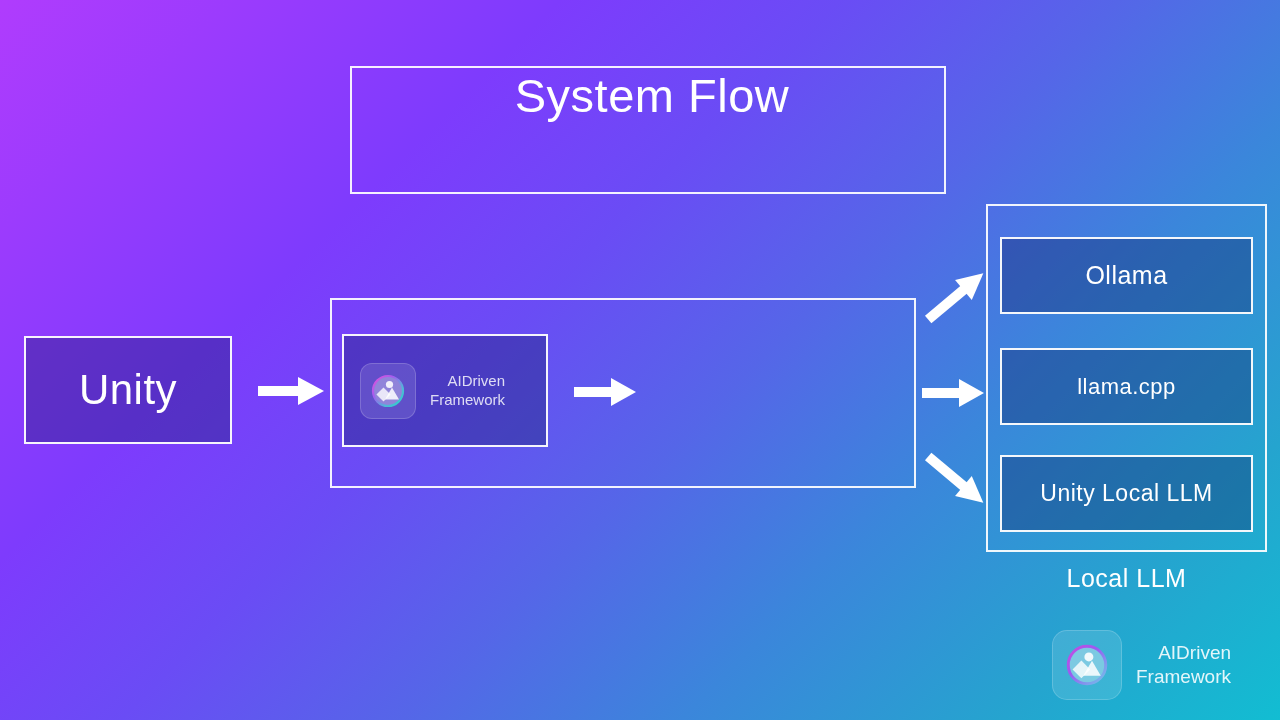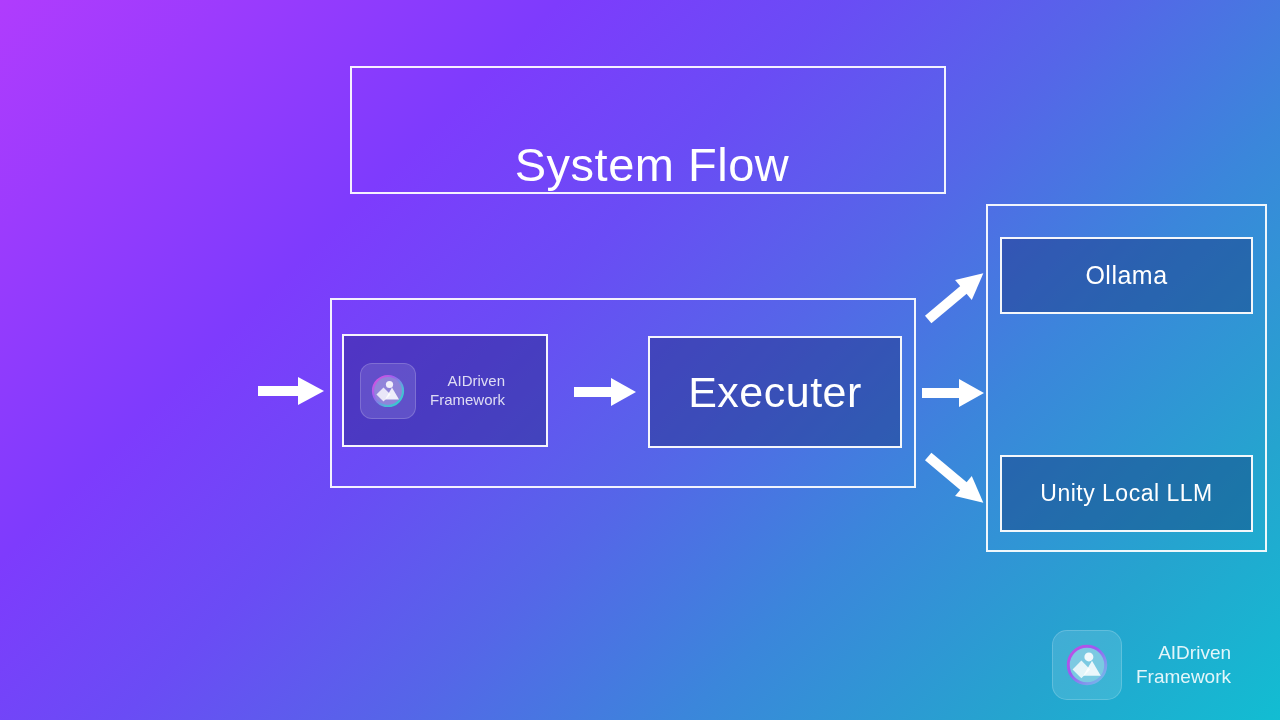--- a/index.html
+++ b/index.html
@@ -22,21 +22,21 @@
         #25a4cf 86%,
         #12bdd2 100%);
     overflow:hidden;
   }
 
   
   .outline-box {
     position:absolute;
     border:2px solid rgba(255,255,255,0.92);
     background:transparent;
-    display:flex; align-items:flex-end; justify-content:center;padding-left:8px;
+    display:flex; align-items:flex-start; justify-content:center;padding-left:8px;
   }
   .filled-box {
     position:absolute;
     border:2px solid rgba(255,255,255,0.95);
     background:rgba(12,26,94,0.34);
     display:flex; align-items:center; justify-content:center;
   }
   .box-label {
     color:#ffffff;
     font-weight:300;
@@ -108,20 +108,23 @@
 </style>
 </head>
 <body>
 
 <div id="canvas">
 
   <div class="outline-box" id="title-box">
     <span class="box-label">System Flow</span>
   </div>
 
+  <div class="filled-box" id="unity-box">
+    <span class="box-label">Unity</span>
+  </div>
 
   <svg class="arrow" style="left:258px; top:374px;" width="66" height="34" viewBox="0 0 66 34">
     <rect x="0" y="12" width="44" height="10" fill="#ffffff"></rect>
     <polygon points="40,3 66,17 40,31" fill="#ffffff"></polygon>
   </svg>
 
   <div class="outline-box" id="framework-container"></div>
 
   <div class="filled-box" id="framework-box">
     <span class="logo-tile">
@@ -145,23 +148,20 @@
       <span>AIDriven</span><br>
       <span>Framework</span>
     </span>
   </div>
 
   <svg class="arrow" style="left:574px; top:376px;" width="62" height="32" viewBox="0 0 62 32">
     <rect x="0" y="11" width="41" height="10" fill="#ffffff"></rect>
     <polygon points="37,2 62,16 37,30" fill="#ffffff"></polygon>
   </svg>
 
-  <div class="filled-box" id="executer-box">
-    <span class="box-label">Executer</span>
-  </div>
 
   <svg class="arrow" style="left:916px; top:258px;" width="78" height="78" viewBox="0 0 78 78">
     <g transform="rotate(-40 39 39)">
       <rect x="4" y="34" width="50" height="10" fill="#ffffff"></rect>
       <polygon points="50,26 76,39 50,52" fill="#ffffff"></polygon>
     </g>
   </svg>
 
   <svg class="arrow" style="left:922px; top:377px;" width="62" height="32" viewBox="0 0 62 32">
     <rect x="0" y="11" width="41" height="10" fill="#ffffff"></rect>
@@ -174,25 +174,29 @@
       <polygon points="50,26 76,39 50,52" fill="#ffffff"></polygon>
     </g>
   </svg>
 
   <div class="outline-box" id="llm-group"></div>
 
   <div class="filled-box llm-item" id="llm-ollama">
     <span class="box-label">Ollama</span>
   </div>
 
+  <div class="filled-box llm-item" id="llm-llamacpp">
+    <span class="box-label">llama.cpp</span>
+  </div>
 
   <div class="filled-box llm-item" id="llm-other">
     <span class="box-label">Unity Local LLM</span>
   </div>
 
+  <div id="llm-caption">Local LLM</div>
 
   <div id="watermark">
     <span class="logo-tile">
       <svg width="50" height="50" viewBox="0 0 40 40">
         <defs>
           <linearGradient id="ringGrad2" x1="0" y1="0" x2="1" y2="1">
             <stop offset="0%" stop-color="#c94bdf"></stop>
             <stop offset="40%" stop-color="#9a5bf2"></stop>
             <stop offset="100%" stop-color="#6ec9e8"></stop>
           </linearGradient>

